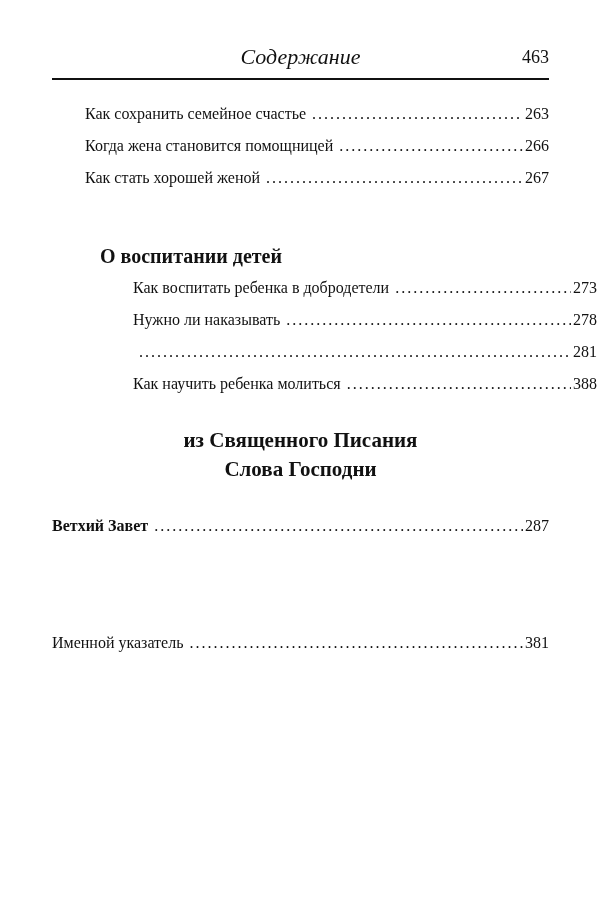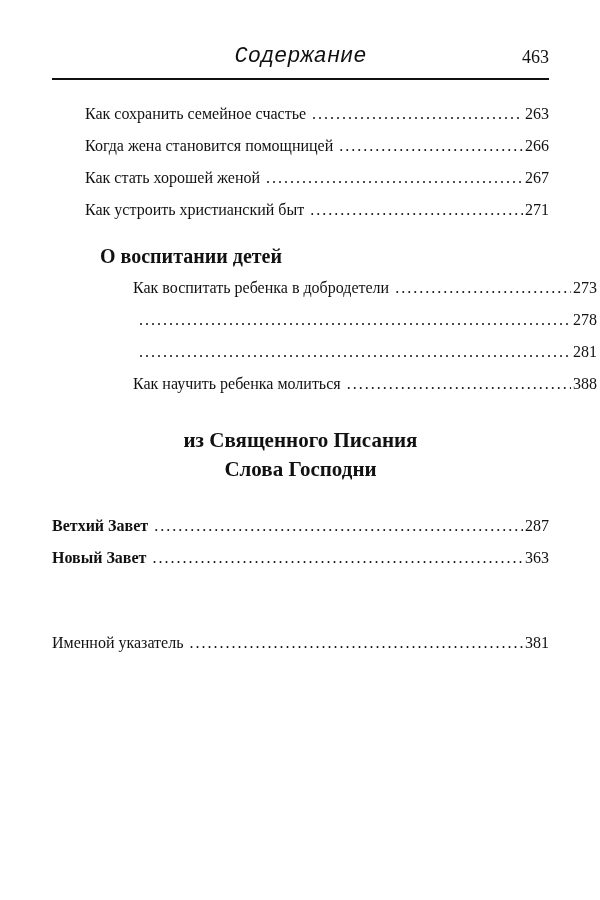--- a/index.html
+++ b/index.html
@@ -6,21 +6,21 @@
   body {
     width: 600px; height: 900px; position: relative; overflow: hidden;
     font-family: "DejaVu Serif", "Liberation Serif", serif;
     color: #111111;
   }
   .header {
     position: absolute; left: 52px; top: 44px; width: 497px; height: 26px;
   }
   .header-title {
     position: absolute; left: 0; right: 0; top: 0; text-align: center;
-    font-family: Liberation Mono, monospace; font-style: italic;
+    font-family: Liberation Serif, serif; font-style: italic;
     font-size: 22px; line-height: 26px;
   }
   .header-page {
     position: absolute; right: 0; top: 0;
     font-family: "Liberation Serif", serif;
     font-size: 18px; line-height: 26px;
   }
   .header-rule {
     position: absolute; left: 52px; top: 78px; width: 497px; height: 2px; background: #111;
   }
@@ -67,35 +67,31 @@
   <div class="entry indent">
     <span class="label">Когда жена становится помощницей</span>
     <span class="dots"></span>
     <span class="page">266</span>
   </div>
   <div class="entry indent">
     <span class="label">Как стать хорошей женой</span>
     <span class="dots"></span>
     <span class="page">267</span>
   </div>
-  <div class="entry indent">
-    <span class="label">Как устроить христианский быт</span>
-    <span class="dots"></span>
-    <span class="page">271</span>
-  </div>
 </div>
 
 <div class="toc" style="top:240px;margin-left:48px;">
   <div class="section-head">О воспитании детей</div>
   <div class="entry indent">
     <span class="label">Как воспитать ребенка в добродетели</span>
     <span class="dots"></span>
     <span class="page">273</span>
   </div>
   <div class="entry indent">
+    <span class="label">Нужно ли наказывать</span>
     <span class="dots"></span>
     <span class="page">278</span>
   </div>
   <div class="entry indent">
     <span class="dots"></span>
     <span class="page">281</span>
   </div>
   <div class="entry indent">
     <span class="label">Как научить ребенка молиться</span>
     <span class="dots"></span>
@@ -107,25 +103,20 @@
   <div>из Священного Писания</div>
   <div>Слова Господни</div>
 </div>
 
 <div class="toc" style="top:504px;">
   <div class="entry bold" style="height:38px; line-height:32px;">
     <span class="label">Ветхий Завет</span>
     <span class="dots"></span>
     <span class="page">287</span>
   </div>
-  <div class="entry bold">
-    <span class="label">Новый Завет</span>
-    <span class="dots"></span>
-    <span class="page">363</span>
-  </div>
 </div>
 
 <div class="toc" style="top:627px;">
   <div class="entry">
     <span class="label">Именной указатель</span>
     <span class="dots"></span>
     <span class="page">381</span>
   </div>
 </div>
 

